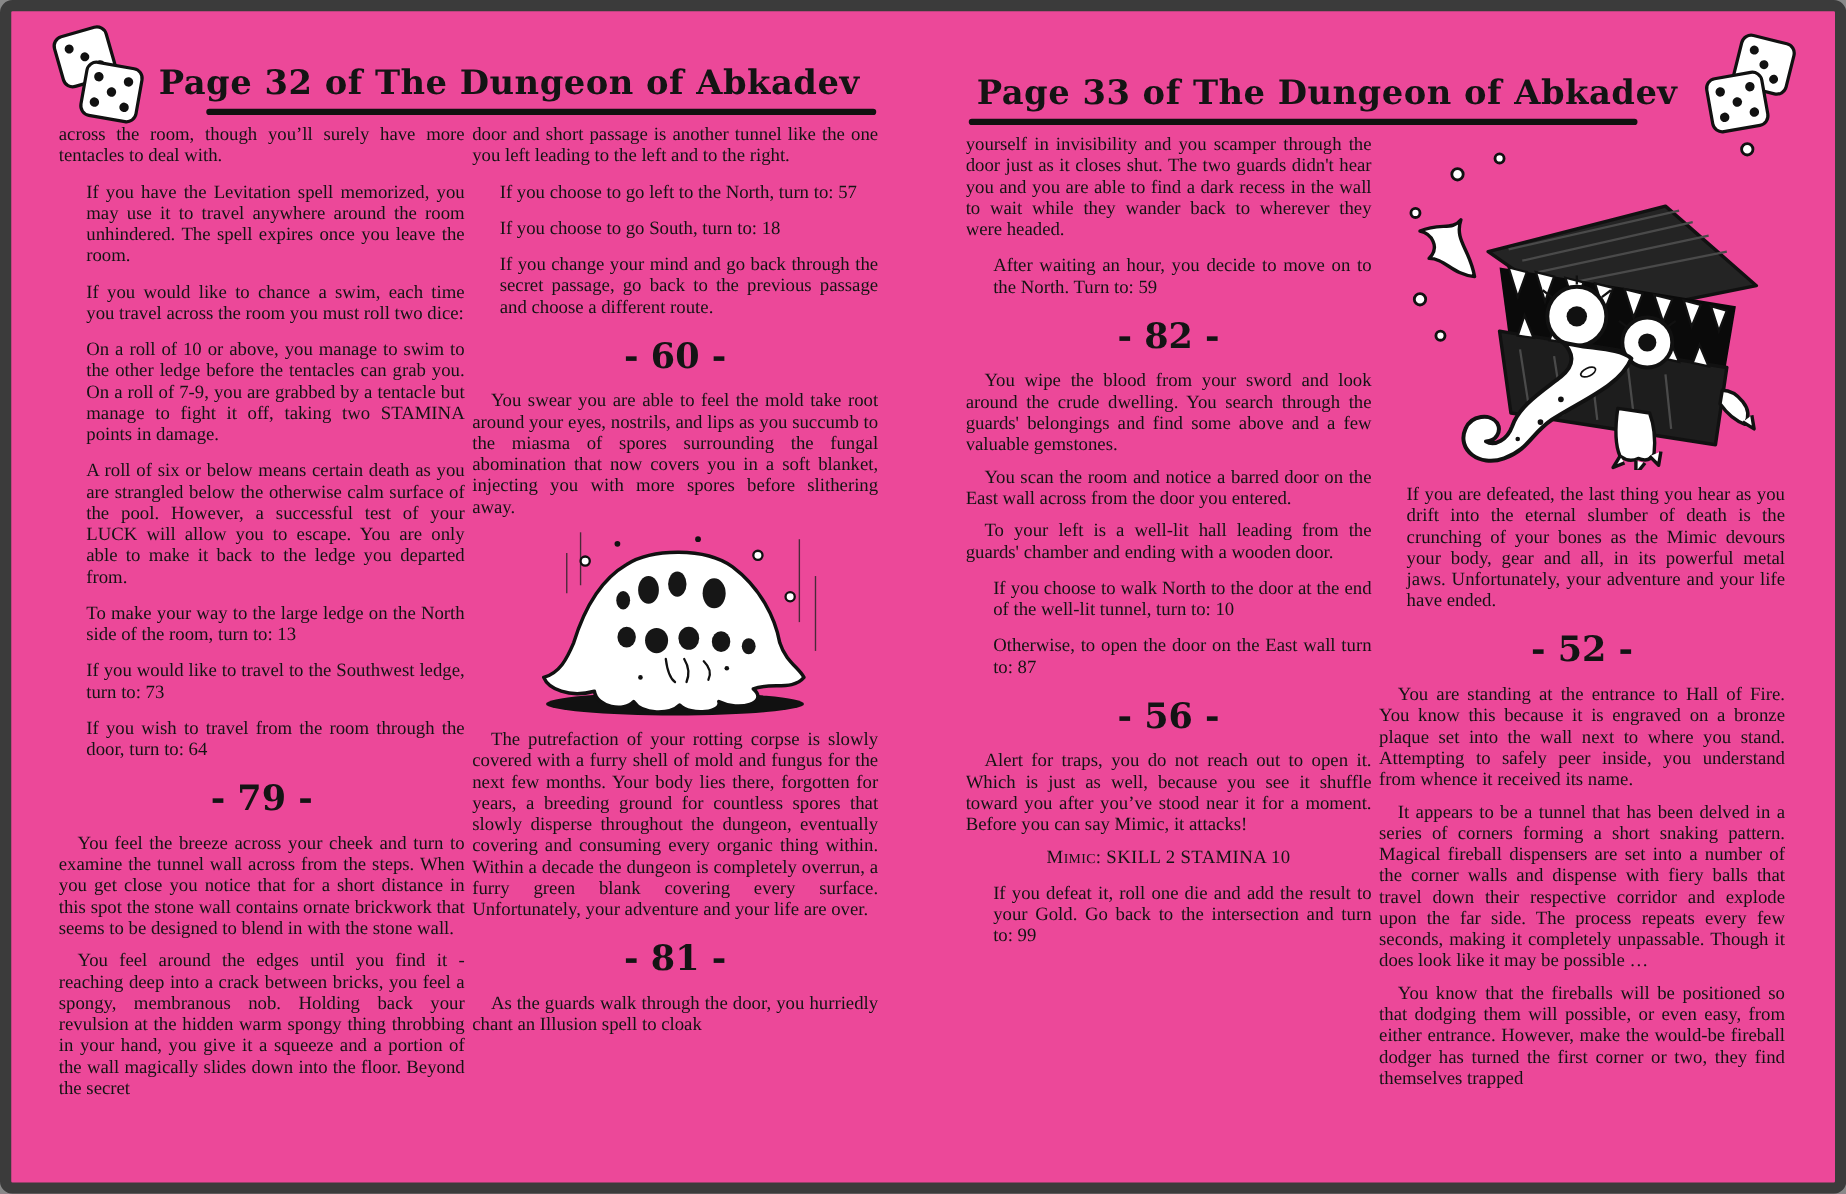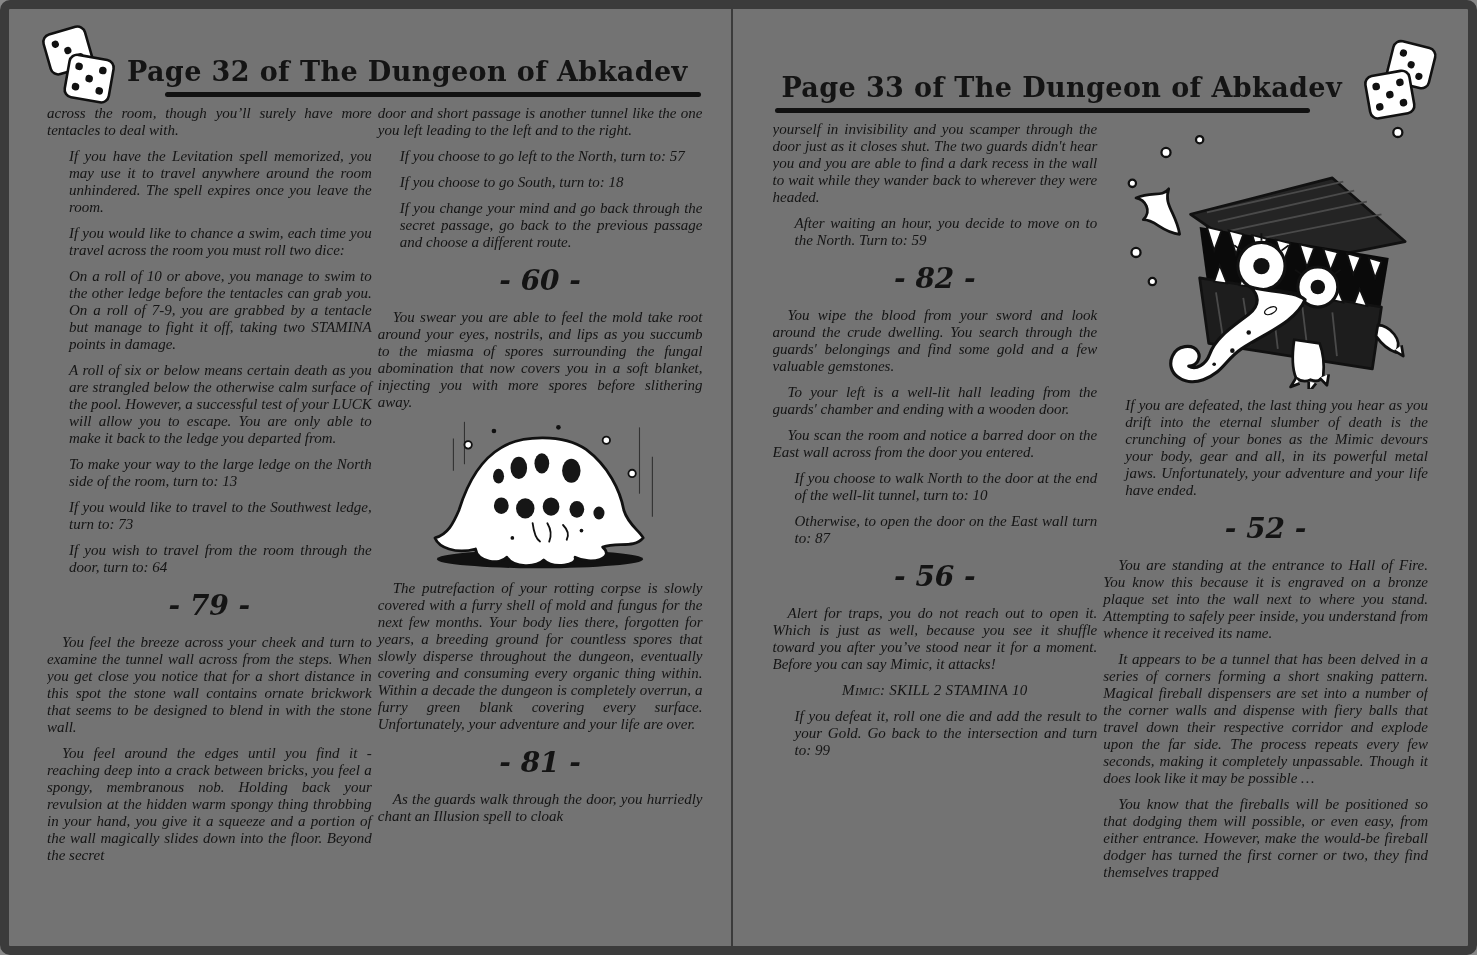--- a/index.html
+++ b/index.html
@@ -1,43 +1,43 @@
 <!DOCTYPE html>
 <html><head>
 <meta charset="utf-8">
 <style>
   html,body { margin:0; padding:0; background:#888; }
   .book {
     position:relative; width:1477px; height:955px; box-sizing:border-box;
     border:9px solid #3b3b3b; border-radius:10px; overflow:hidden;
-    background:#737373; display:flex;
-    font-family:"Liberation Serif", serif; color:#141414;
+    background:#ec4899; display:flex;
+    font-family:"Liberation Serif", serif; color:#141414;align-items:center;
   }
   .page { flex:1 1 0; box-sizing:border-box; position:relative; padding:24px 28px 14px 38px; }
   .page.right-page { padding:40px 40px 14px 40px; }
   .divider { width:2px; background:#3b3b3b; }
 
   .pg-header { position:relative; height:66px; margin-bottom:6px; }
   .pg-title {
     position:absolute; bottom:12px; font-size:27px; font-weight:bold;
     letter-spacing:0.4px; white-space:nowrap; font-family:"DejaVu Serif", serif;
   }
   .pg-header.hdr-left .pg-title { left:80px; }
   .pg-header.hdr-right .pg-title { right:86px; }
   .hdr-rule { position:absolute; bottom:2px; height:5px; background:#111; border-radius:3px; }
   .hdr-left .hdr-rule { left:118px; right:2px; }
   .hdr-right .hdr-rule { left:2px; right:118px; }
   .dice-wrap { position:absolute; top:-12px; width:92px; height:86px; }
   .hdr-left .dice-wrap { left:-14px; }
   .hdr-right .dice-wrap { right:-18px; }
 
-  .cols { display:flex; gap:6px; height:838px; overflow:hidden;font-style:italic; }
+  .cols { display:flex; gap:6px; height:838px; overflow:hidden; }
   .col { flex:1 1 0; text-align:justify; font-size:15px; line-height:17px; }
   .col p { margin:0 0 9px 0; }
-  .col p.indent { margin-left:22px; }
+  .col p.indent { margin-left:22px;margin-top:12px; }
   .col p.fi { text-indent:15px; }
   .h-num { text-align:center; font-size:28px; font-weight:bold; line-height:32px; margin:14px 0 12px; font-family:"DejaVu Serif", serif; }
   .sc { font-variant:small-caps; letter-spacing:0.3px; }
   .center { text-align:center; }
   .illus { display:flex; justify-content:center; margin:4px 0 8px; }
 </style>
 </head>
 <body>
 
 <div class="book">
@@ -155,23 +155,23 @@
           </g>
         </svg>
       </span>
     </div>
 
     <div class="cols">
       <div class="col">
         <p>yourself in invisibility and you scamper through the door just as it closes shut. The two guards didn't hear you and you are able to find a dark recess in the wall to wait while they wander back to wherever they were headed.</p>
         <p class="indent">After waiting an hour, you decide to move on to the North. Turn to: 59</p>
         <div class="h-num">- 82 -</div>
-        <p class="fi">You wipe the blood from your sword and look around the crude dwelling. You search through the guards' belongings and find some gold and a few valuable gemstones.</p>
+        <p class="fi">You wipe the blood from your sword and look around the crude dwelling. You search through the guards' belongings and find some above and a few valuable gemstones.</p>
+        <p class="fi">You scan the room and notice a barred door on the East wall across from the door you entered.</p>
         <p class="fi">To your left is a well-lit hall leading from the guards' chamber and ending with a wooden door.</p>
-        <p class="fi">You scan the room and notice a barred door on the East wall across from the door you entered.</p>
         <p class="indent">If you choose to walk North to the door at the end of the well-lit tunnel, turn to: 10</p>
         <p class="indent">Otherwise, to open the door on the East wall turn to: 87</p>
         <div class="h-num">- 56 -</div>
         <p class="fi">Alert for traps, you do not reach out to open it. Which is just as well, because you see it shuffle toward you after you’ve stood near it for a moment. Before you can say Mimic, it attacks!</p>
         <p class="center sc">Mimic: SKILL 2 STAMINA 10</p>
         <p class="indent">If you defeat it, roll one die and add the result to your Gold. Go back to the intersection and turn to: 99</p>
       </div>
 
       <div class="col">
         <div class="illus">

